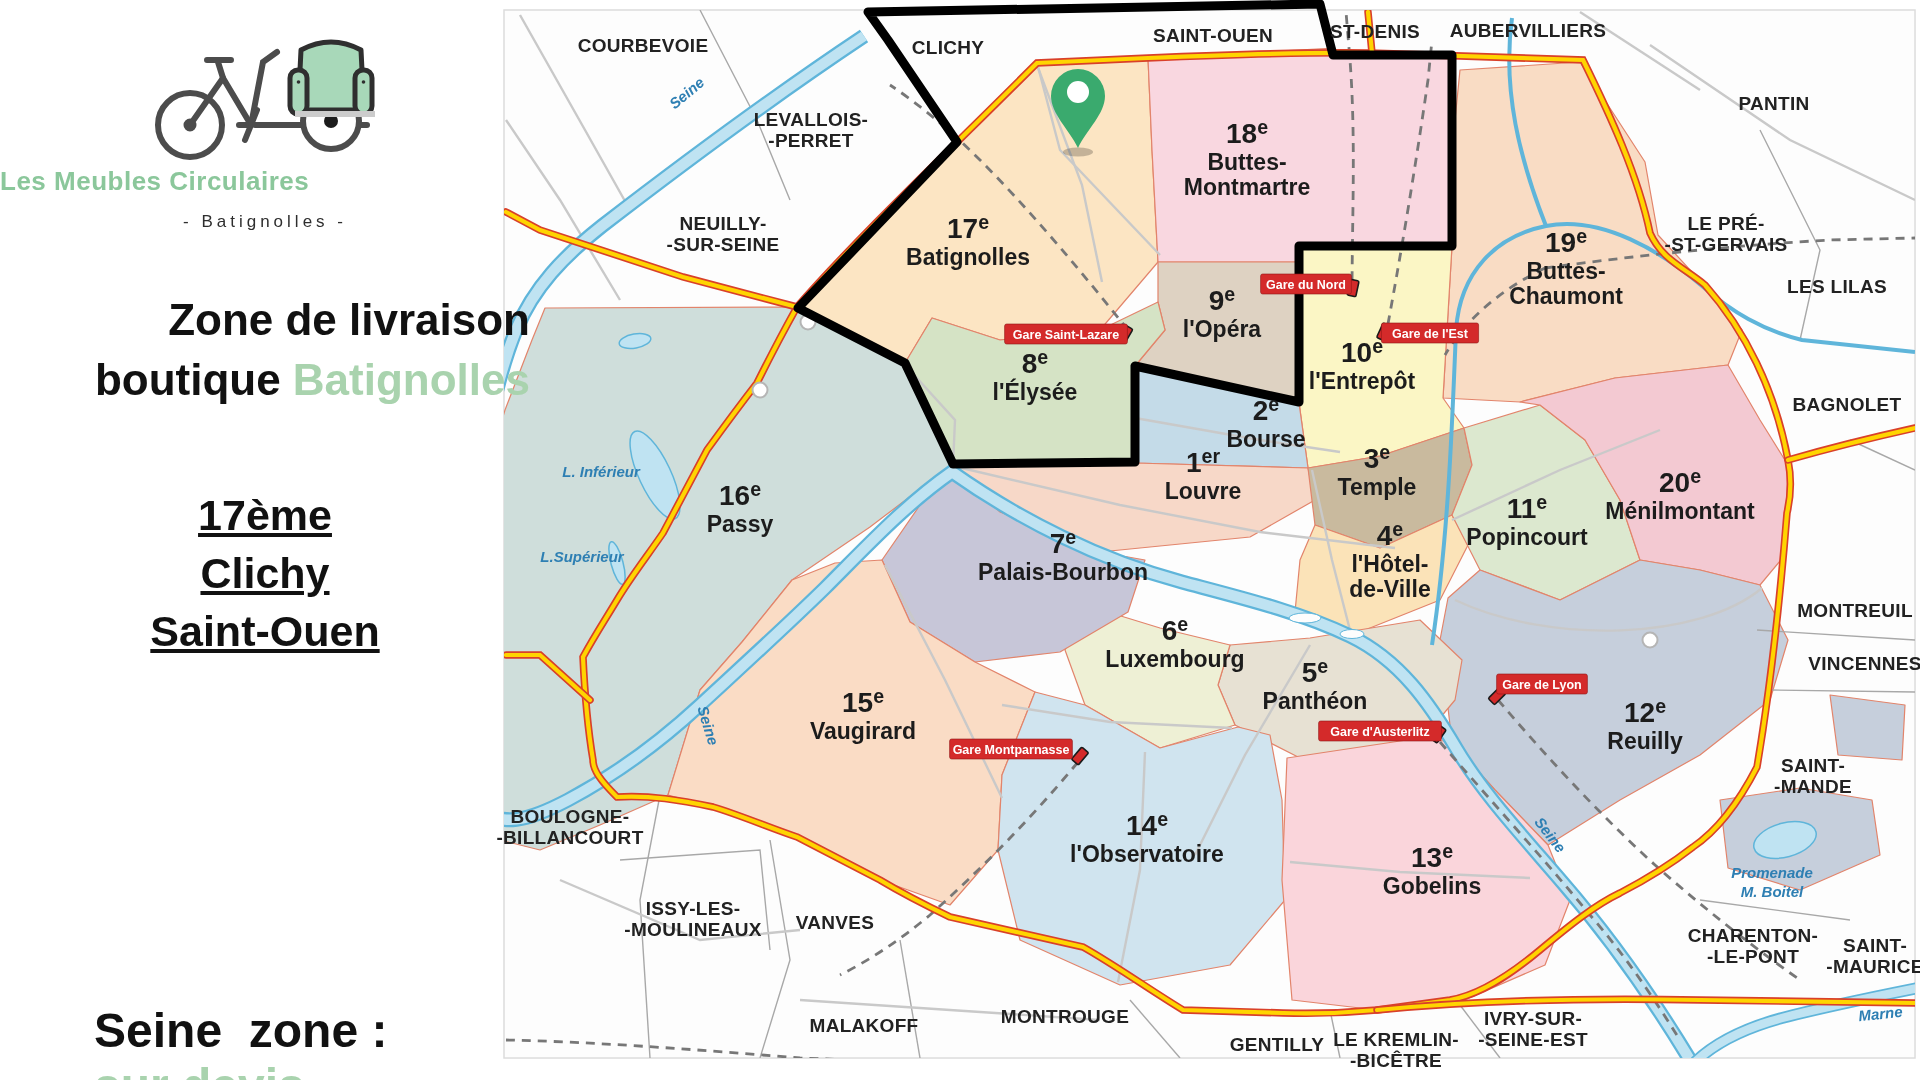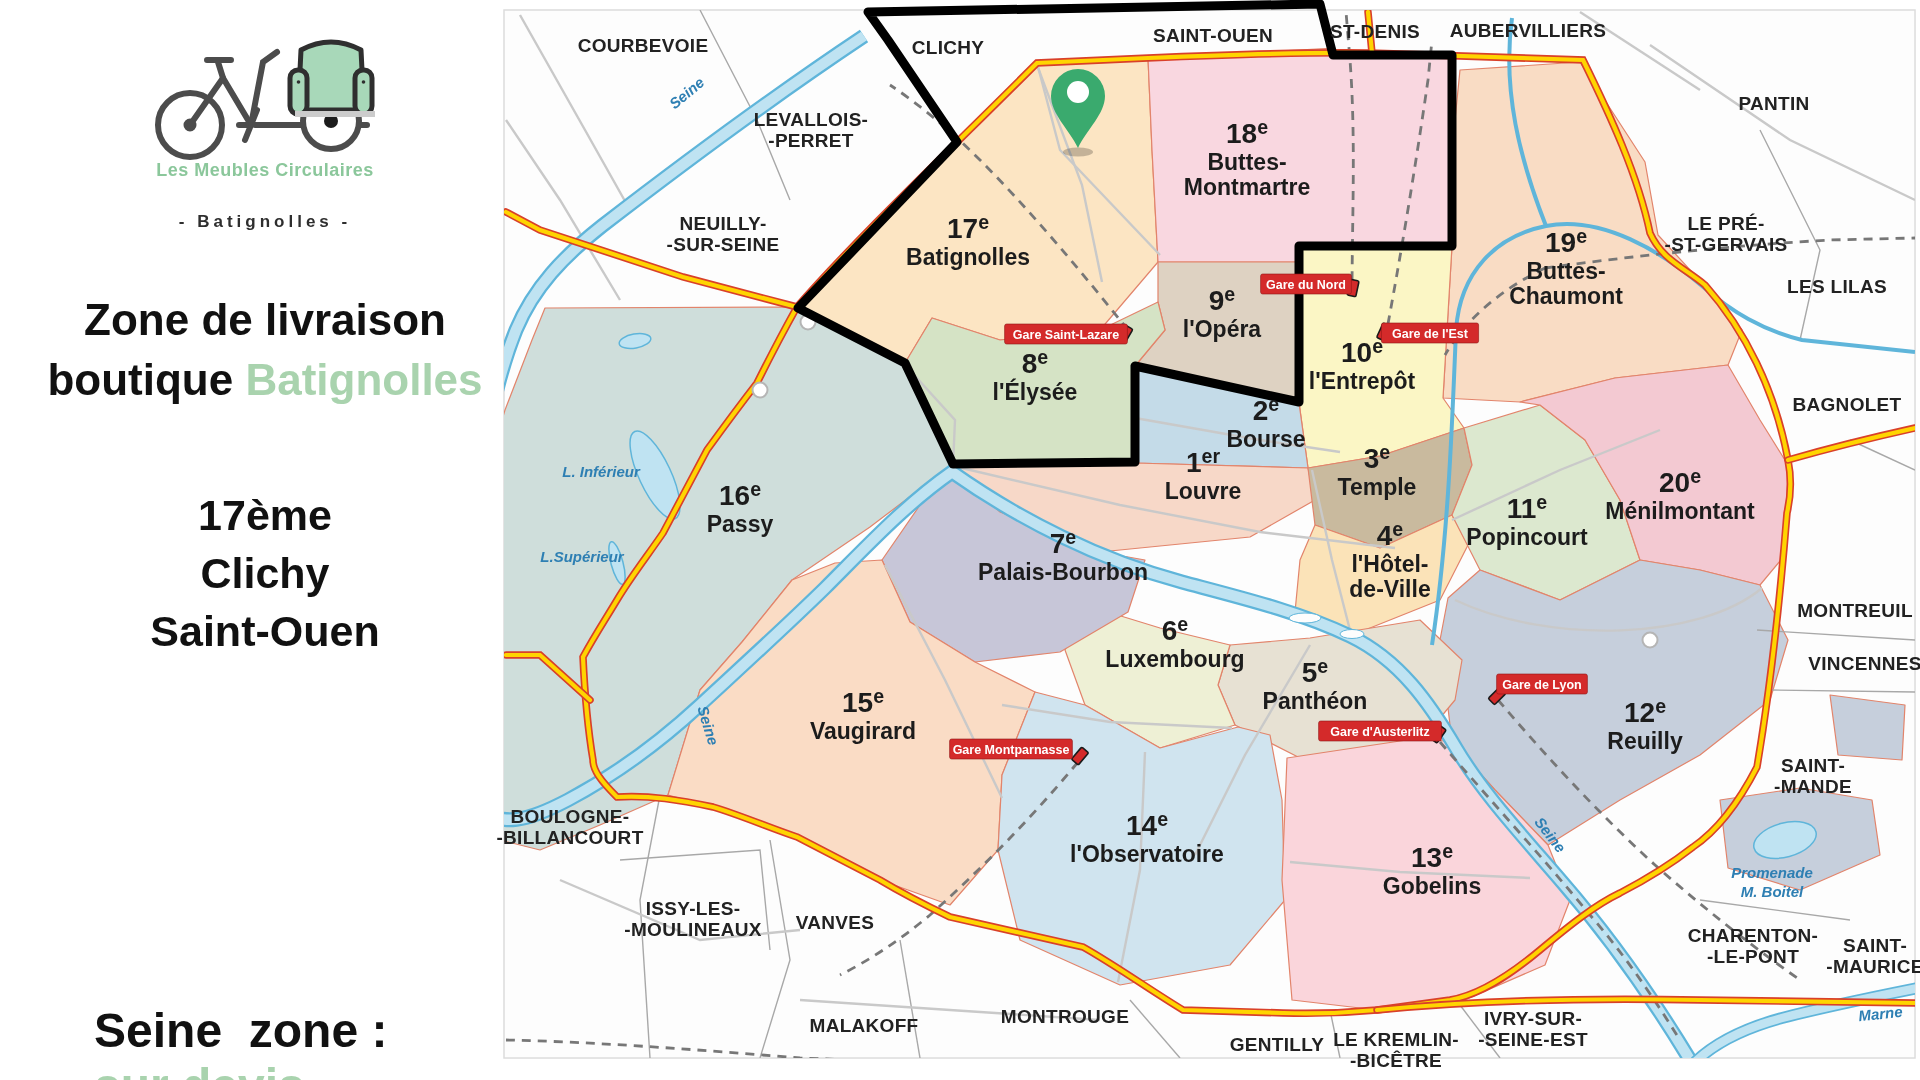--- a/index.html
+++ b/index.html
@@ -2,28 +2,28 @@
 <html style="--accent-green: #a9d3ae; --logo-green: #8bc79b; --text-dark: #111111; --badge-red: #d42a2a; --pin-green: #3aaa6e; --zone-outline: #000000; --road-yellow: #ffd400; --road-red: #d9402a; --water-blue: #bfe3f2; --water-edge: #5fb5da; --water-label: #2e7fb3; --rail-gray: #777777;"><head>
 <meta charset="utf-8">
 <style>
   html,body{margin:0;padding:0;background:#fff;}
   .stage{position:relative;width:1920px;height:1080px;background:#fff;overflow:hidden;
          font-family:"Liberation Sans",sans-serif;}
   svg text{font-family:"Liberation Sans",sans-serif;}
   
   .panel{position:absolute;left:0;top:0;width:530px;height:1080px;z-index:5;}
   .logo{position:absolute;left:135px;top:22px;width:260px;height:140px;}
-  .brand{position:absolute;left:0;top:160px;width:100%;text-align:center;
-         font-size:18px;font-weight:700;letter-spacing:.5px;color:var(--logo-green);}
+  .brand{position:absolute;left:0;top:166px;width:100%;text-align:left;
+         font-size:26px;font-weight:700;letter-spacing:.5px;color:var(--logo-green);}
   .brand-sub{position:absolute;left:0;top:212px;width:100%;text-align:center;
-         font-size:17px;font-weight:700;letter-spacing:4px;color:#2e2e2e;}
-  .headline{position:absolute;left:0;top:290px;width:100%;text-align:center;
+         font-size:17px;font-weight:400;letter-spacing:4px;color:#2e2e2e;}
+  .headline{position:absolute;left:0;top:290px;width:100%;text-align:right;
          font-size:44px;line-height:60px;font-weight:800;color:var(--text-dark);}
   .zones{position:absolute;left:0;top:486px;width:100%;text-align:center;
-         font-size:43px;line-height:58px;font-weight:800;color:var(--text-dark);}
+         font-size:43px;line-height:58px;font-weight:800;color:var(--text-dark);text-decoration:underline;}
   .footer{position:absolute;left:14px;top:948px;width:100%;
          font-size:48px;font-weight:800;color:var(--text-dark);white-space:pre-wrap;}
   .green{color:var(--accent-green);}
   
   .map{position:absolute;left:0;top:0;width:1920px;height:1080px;}
   .arr-num{font-size:28px;font-weight:700;fill:#1c1c1c;}
   .arr-name{font-size:23px;font-weight:700;fill:#1c1c1c;}
   .sub{font-size:19px;font-weight:700;fill:#222;letter-spacing:.3px;}
   .water{font-size:15px;font-style:italic;font-weight:600;fill:var(--water-label);}
   .badge-rect{fill:var(--badge-red);stroke:#8e1414;stroke-width:.6;}

